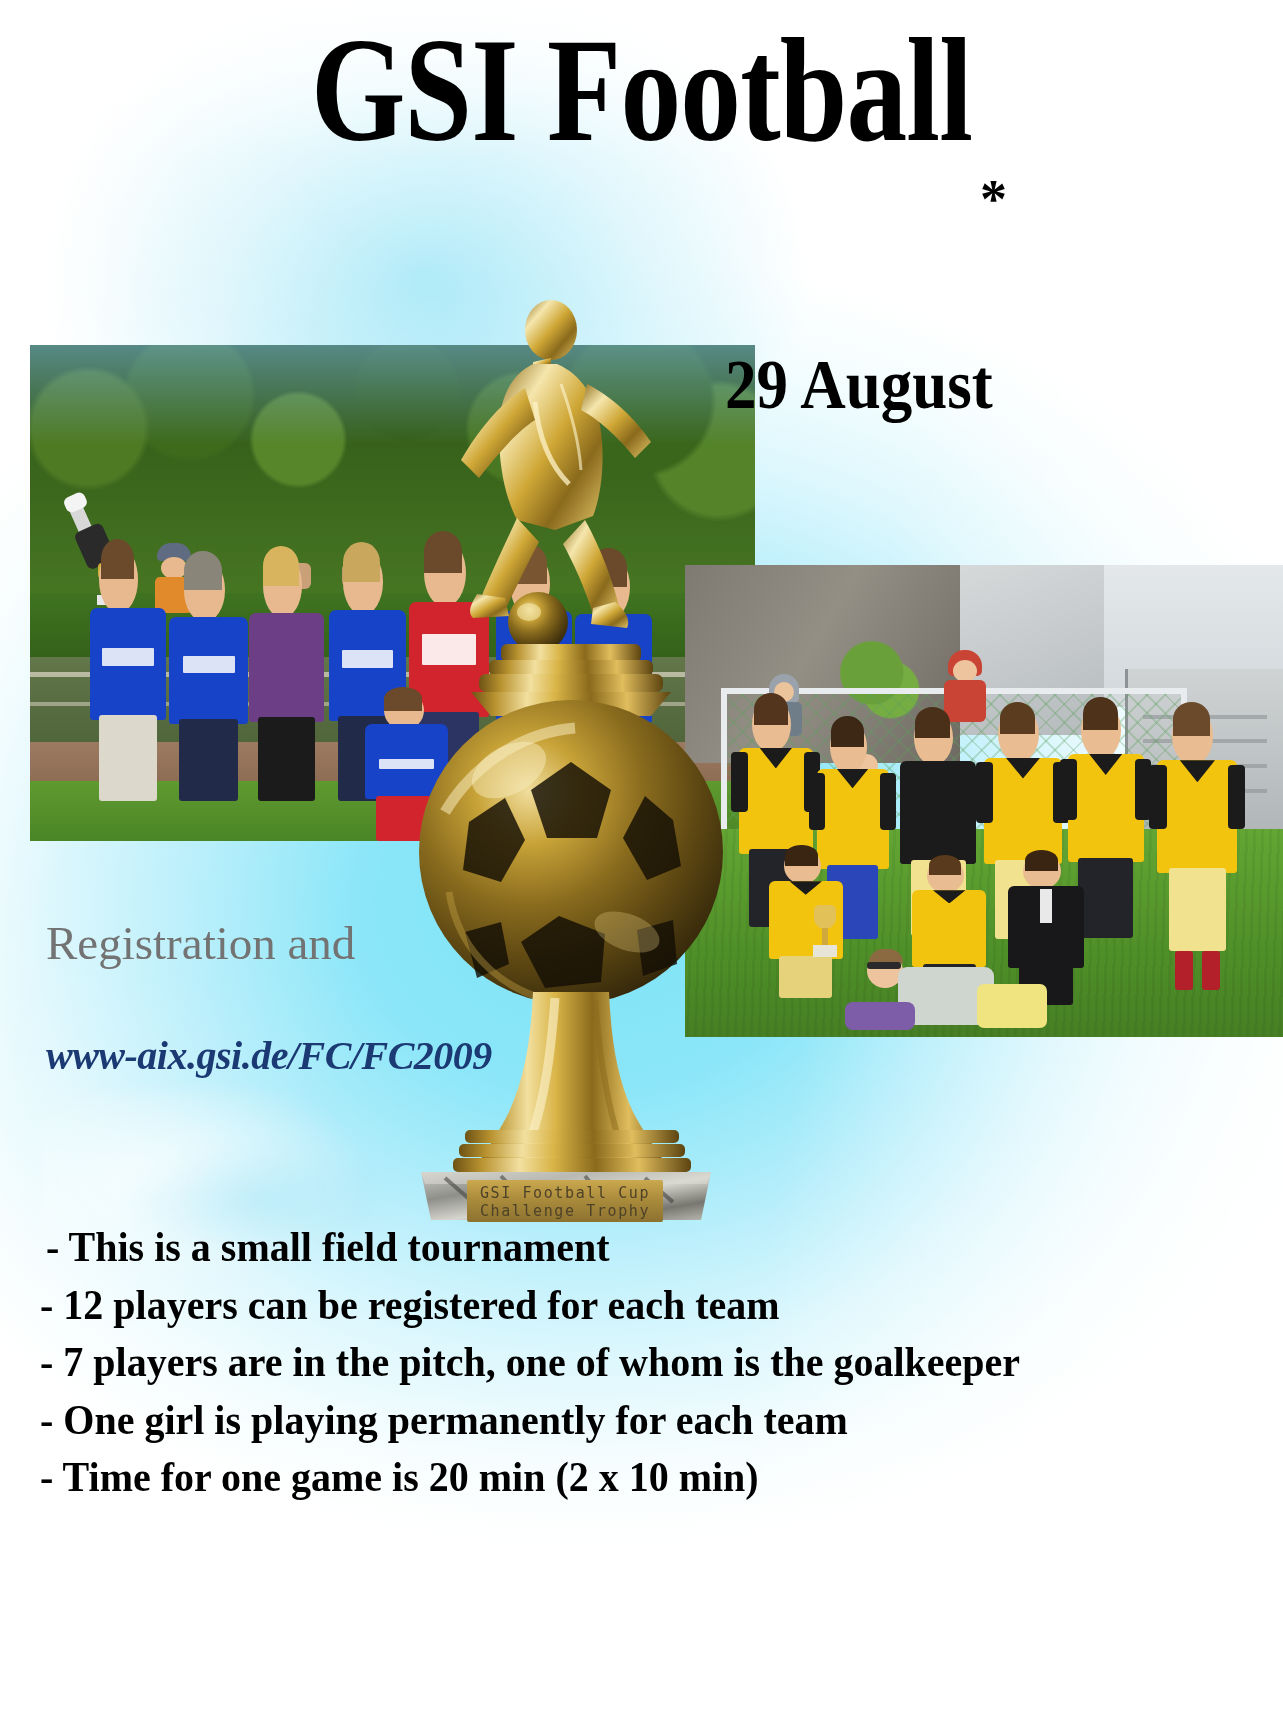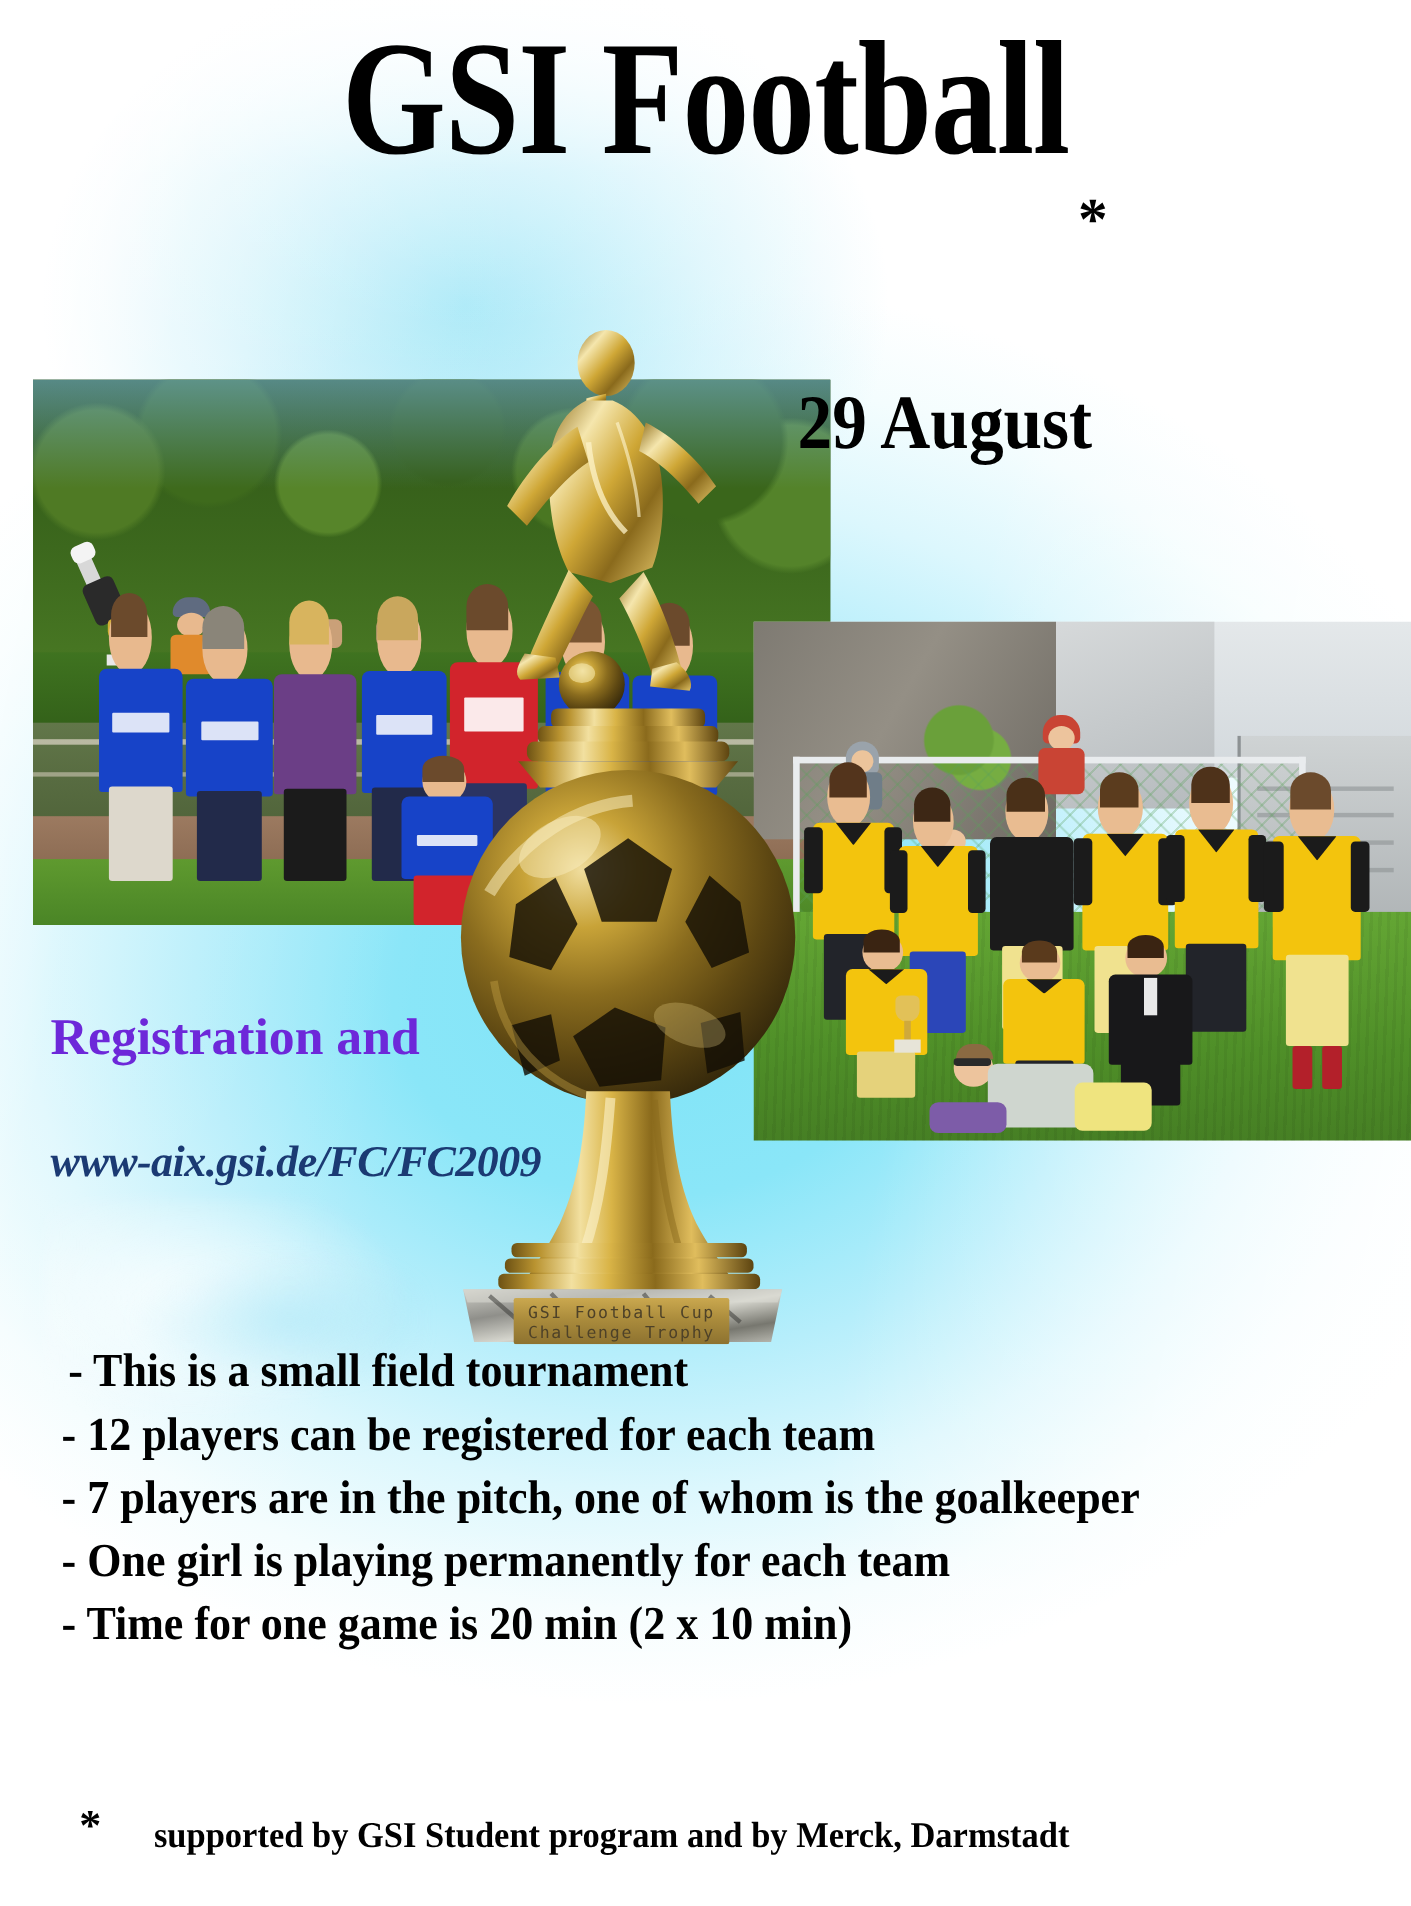--- a/index.html
+++ b/index.html
@@ -169,29 +169,29 @@
     clip-path:polygon(0 0,100% 0,50% 100%);}
   .yp-legs{position:absolute;top:66%;left:14%;width:72%;height:34%;background:#f0e28f;border-radius:3px;}
   .yp-legs.dark{background:#22242a;}
 
   
   #trophy{position:absolute;left:405px;top:292px;width:330px;height:930px;}
 
   
   #reg-block{
     position:absolute;left:46px;top:915px;
-    font-family:"Liberation Serif",serif;font-weight:bold;font-size:47px;
-    color:#6d28d9;line-height:1.22;
+    font-family:"Liberation Serif",serif;font-weight:normal;font-size:47px;
+    color:#737373;line-height:1.22;
   }
   #url-text{
     position:absolute;left:46px;top:1032px;
     font-family:"Liberation Serif",serif;font-weight:bold;font-style:italic;
     font-size:40px;color:#1b3a73;letter-spacing:-.5px;white-space:nowrap;
   }
-  #bullets{position:absolute;left:56px;top:1218px;width:1180px;}
+  #bullets{position:absolute;left:40px;top:1218px;width:1180px;}
   .bullet{
     font-family:"Liberation Serif",serif;font-weight:bold;color:#000;
     font-size:43px;line-height:1.34;white-space:nowrap;
     transform:scaleX(.93);transform-origin:0 50%;
   }
   #footnote{
     position:absolute;left:72px;top:1636px;white-space:nowrap;
     font-family:"Liberation Serif",serif;font-weight:bold;color:#000;
   }
   #footnote .fn-star{font-size:40px;vertical-align:super;}
@@ -538,17 +538,14 @@
   <div id="url-text">www-aix.gsi.de/FC/FC2009</div>
 
   <div id="bullets">
     <div class="bullet" style="margin-left:6px;">- This is a small field tournament</div>
     <div class="bullet" style="margin-left:0px;">- 12 players can be registered for each team</div>
     <div class="bullet" style="margin-left:0px;">- 7 players are in the pitch, one of whom is the goalkeeper</div>
     <div class="bullet" style="margin-left:0px;">- One girl is playing permanently for each team</div>
     <div class="bullet" style="margin-left:0px;">- Time for one game is 20 min (2 x 10 min)</div>
   </div>
 
-  <div id="footnote">
-    <span class="fn-star">*</span><span class="fn-text">supported by GSI Student program and by Merck, Darmstadt</span>
-  </div>
 
 </div>
 
 </body></html>

